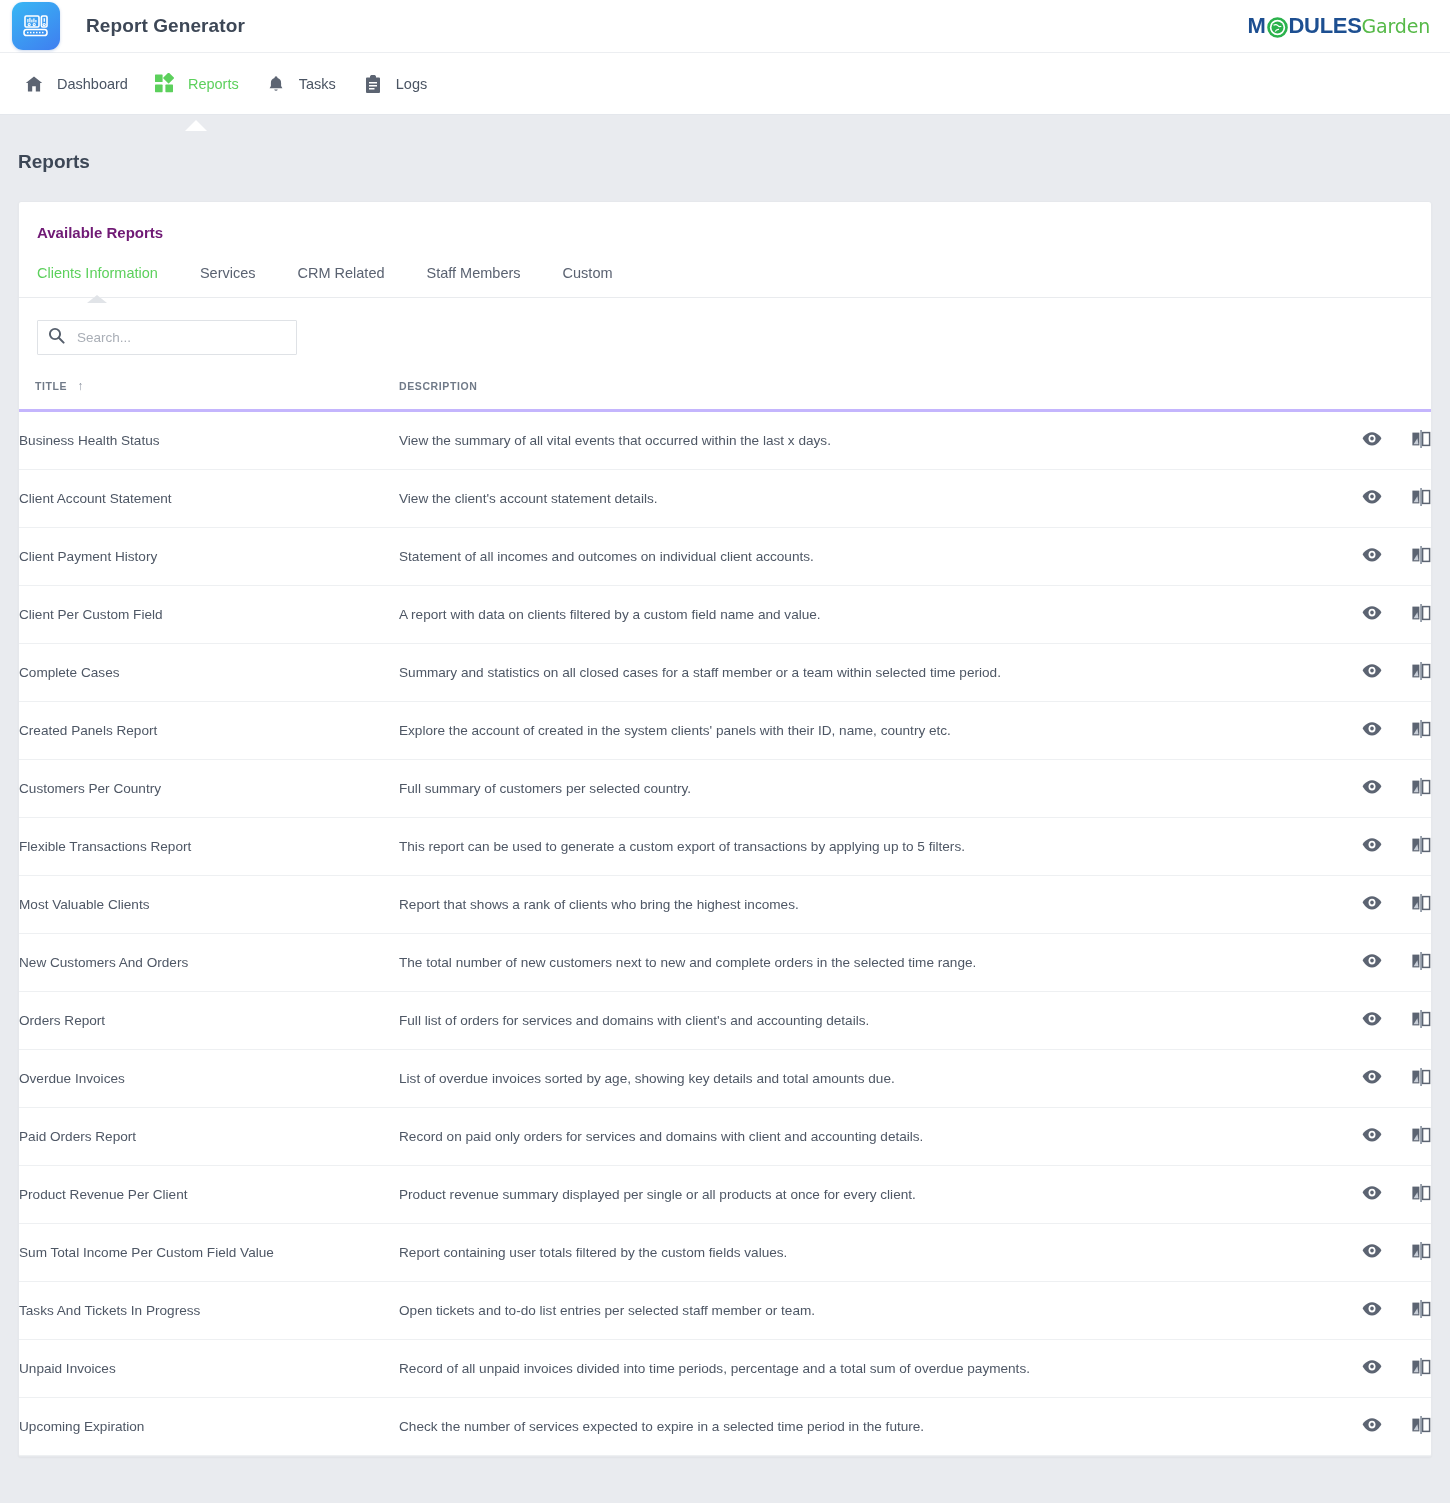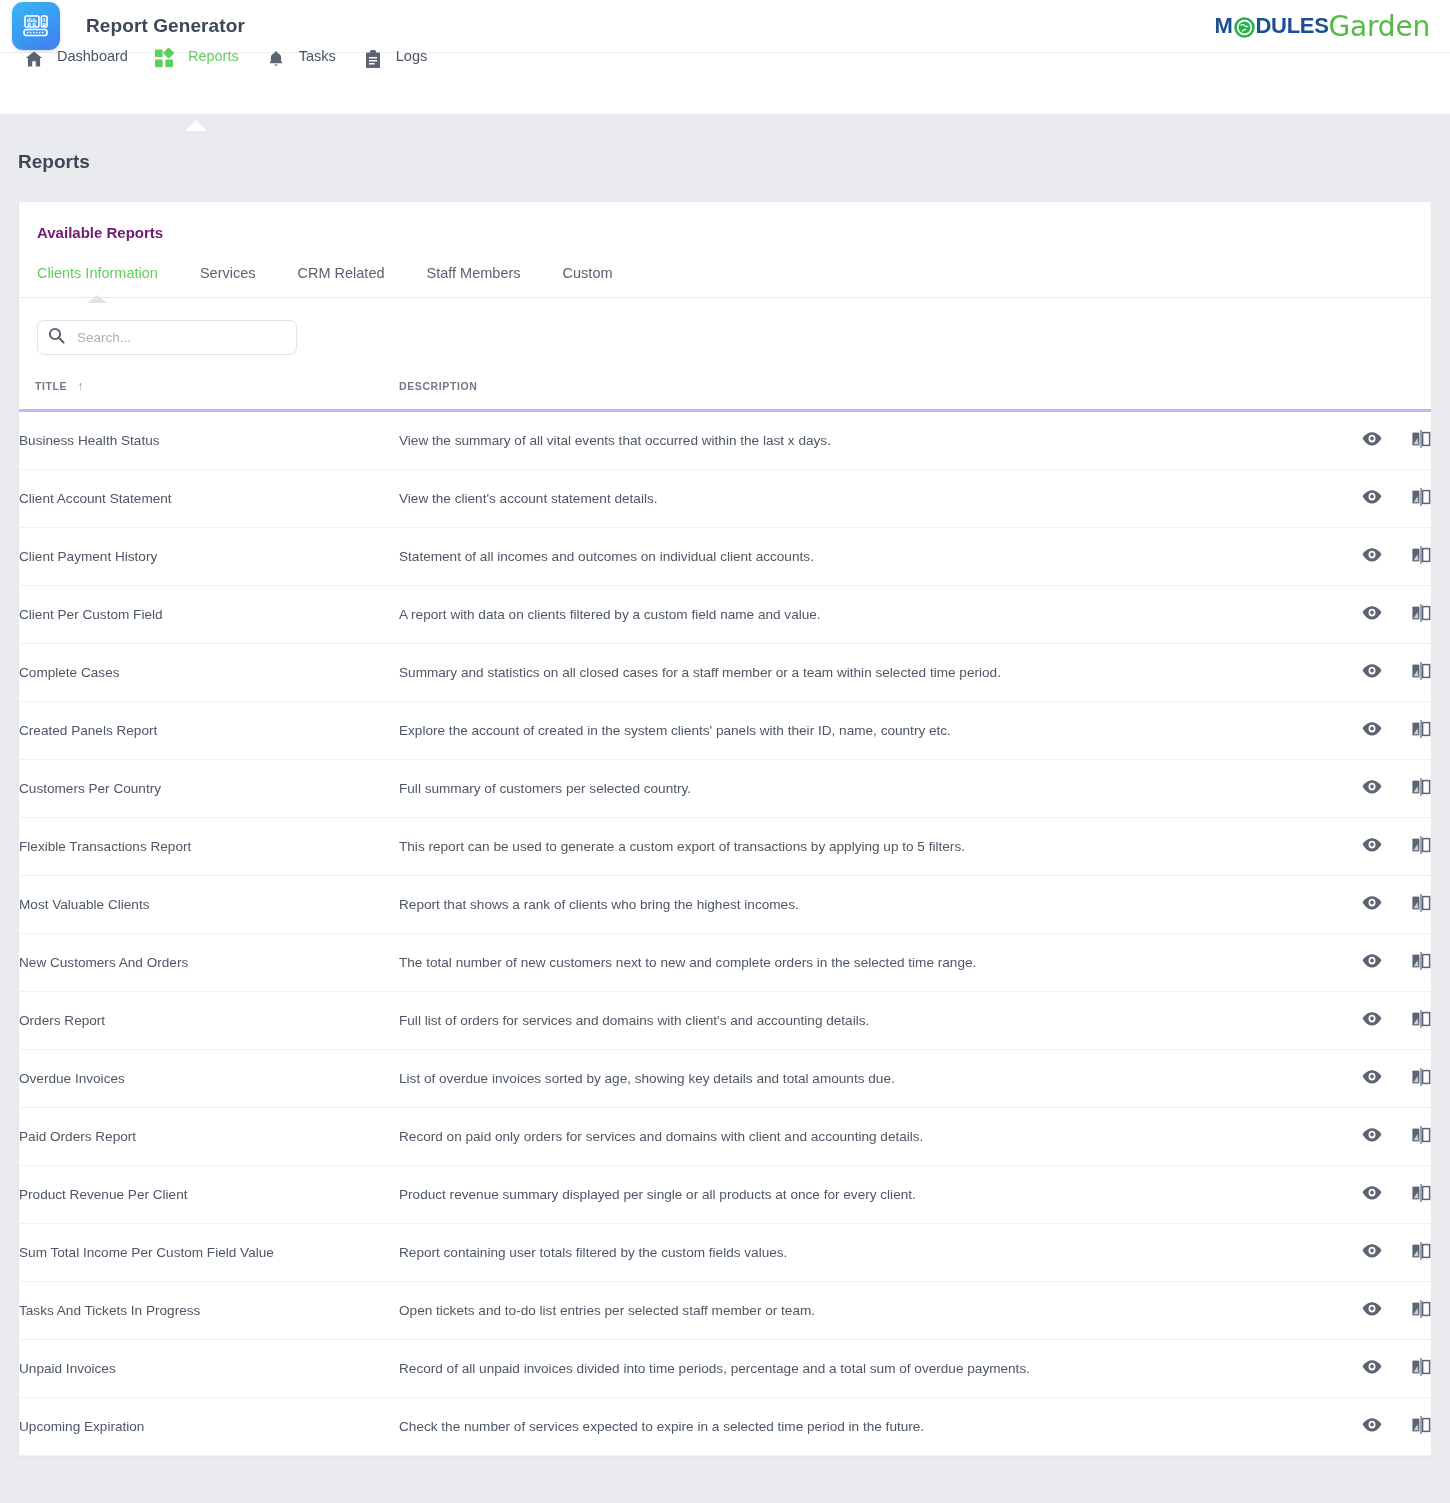--- a/index.html
+++ b/index.html
@@ -23,30 +23,30 @@
     display: flex; align-items: center; justify-content: center;
     box-shadow: 0 1px 3px rgba(40,90,180,.25);
   }
   .app-title {
     font-size: 19px; font-weight: bold; color: #3d4756; margin-left: 26px; letter-spacing: .1px;
   }
   .brand { margin-left: auto; display: flex; align-items: center; padding-right: 8px; }
   .brand-text { font-size: 22px; font-weight: bold; letter-spacing: -.3px; display: flex; align-items: center; }
   .brand-m { color: #1d4f91; }
   .brand-dules { color: #1d4f91; }
-  .brand-garden { color: #56b948; font-family: "DejaVu Sans", sans-serif; font-weight: normal; font-size: 28px; letter-spacing: -.2px; }
+  .brand-garden { color: #56b948; font-family: "DejaVu Sans", sans-serif; font-weight: normal; font-size: 19px; letter-spacing: -.2px; }
   .globe { display: inline-block; width: 21px; height: 21px; margin: 0 1px; position: relative; top: 1px; }
 
   
   .navbar {
     height: 62px; background: #ffffff; display: flex; align-items: center;
     padding-left: 10px; position: relative; border-bottom: 1px solid #e4e7ec;
   }
   .nav-item {
-    display: flex; align-items: flex-start; height: 72px; padding: 0 13px;
+    display: flex; align-items: center; height: 72px; padding: 0 13px;
     font-size: 14.5px; color: #4a5463; cursor: pointer; position: relative;
   }
   .nav-item .nav-ico { width: 22px; height: 22px; margin-right: 12px; display: flex; align-items: center; justify-content: center; }
   .nav-item.active .nav-label { color: #5cd05c; }
   .nav-caret {
     position: absolute; bottom: -11px; left: 50%; transform: translateX(-50%);
     width: 0; height: 0; border-left: 11px solid transparent; border-right: 11px solid transparent;
     border-bottom: 11px solid #ffffff; z-index: 4;
   }
 
@@ -71,21 +71,21 @@
   }
   .tab.active .tab-caret:before {
     content: ""; position: absolute; left: -10px; top: 0px;
     width: 0; height: 0; border-left: 10px solid transparent; border-right: 10px solid transparent;
     border-bottom: 8px solid #e1e4e8; z-index: -1;
   }
 
   
   .search-wrap { padding: 22px 18px 18px 18px; }
   .search-box {
-    width: 260px; height: 35px; border: 1px solid #dfe2e6; border-radius: 7px;
+    width: 260px; height: 35px; border: 1px solid #dfe2e6; border-radius: 1px;
     display: flex; align-items: center; padding: 0 10px; background: #fff;
   }
   .search-box input {
     border: 0; outline: 0; font-size: 13.5px; color: #5a6271; margin-left: 10px;
     width: 100%; font-family: "Liberation Sans", sans-serif; background: transparent;
   }
   .search-box input::placeholder { color: #a9aeb6; }
 
   
   table.rpt { width: 100%; border-collapse: collapse; table-layout: fixed; }

